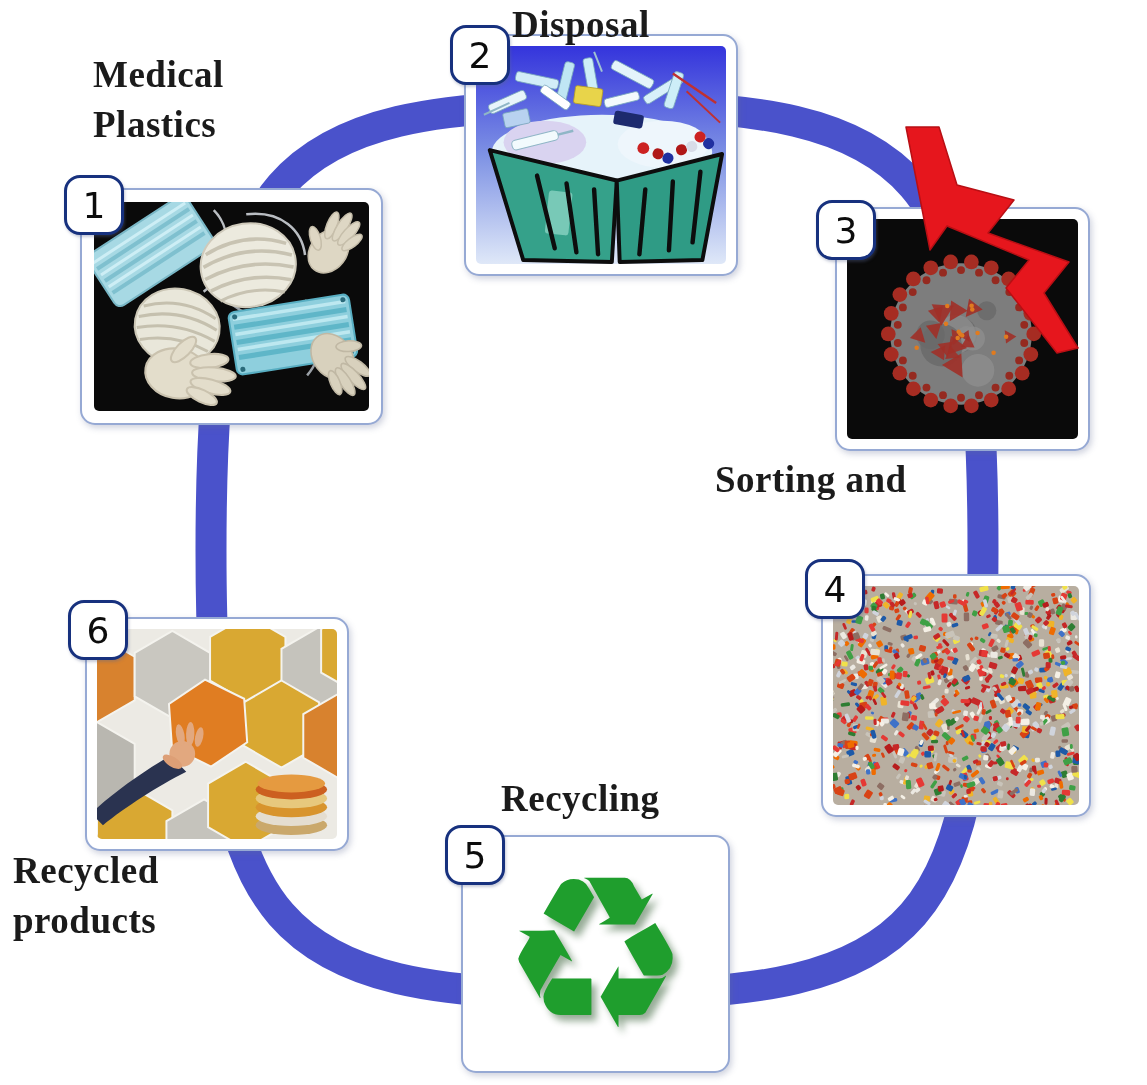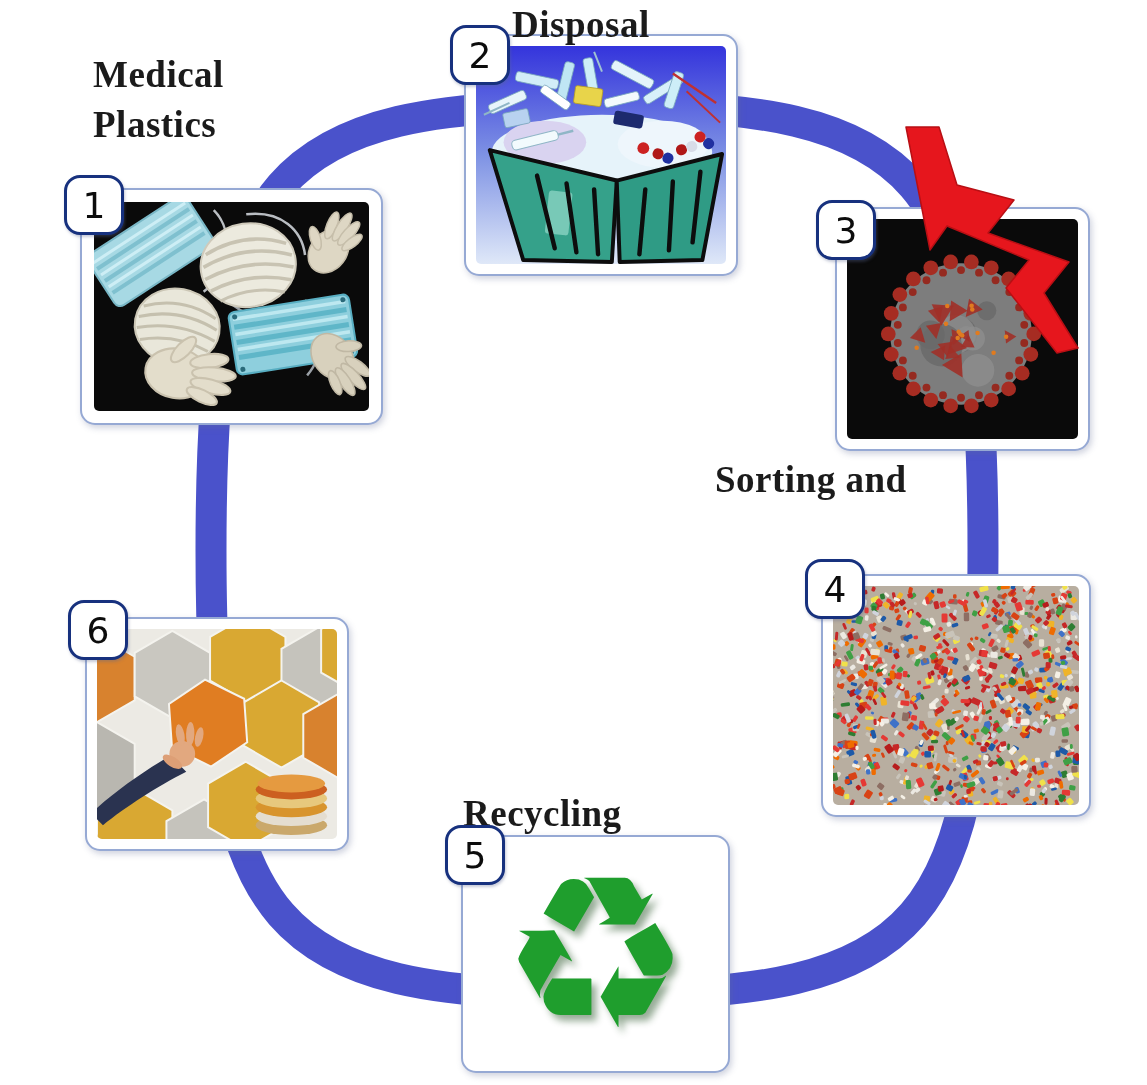--- a/index.html
+++ b/index.html
@@ -27,21 +27,21 @@
          border-radius:16px;z-index:5;display:flex;align-items:center;justify-content:center;
          font-family:"DejaVu Sans", sans-serif;font-size:36px;color:#0c0c0c;
          box-shadow:1px 2px 3px rgba(90,100,140,.35);}
   #b1{left:64px;top:175px;} #b2{left:450px;top:25px;} #b3{left:816px;top:200px;}
   #b4{left:805px;top:559px;} #b5{left:445px;top:825px;} #b6{left:68px;top:600px;}
 
   .step-label{position:absolute;z-index:4;color:#1b1b1b;font-weight:700;
               font-size:37px;line-height:50px;letter-spacing:.5px;white-space:nowrap;}
   .step-label span{display:block;}
   #lab1{left:93px;top:50px;} #lab2{left:512px;top:0px;} #lab3{left:896px;top:78px;}
-  #lab4{left:715px;top:455px;} #lab5{left:463px;top:774px;margin-top:15px;} #lab6{left:13px;top:846px;}
+  #lab4{left:715px;top:455px;} #lab5{left:501px;top:774px;} #lab6{left:13px;top:846px;}
 
   #card5 .card-inner{display:flex;align-items:center;justify-content:center;background:#fff;}
   #recycle-glyph{font-family:"DejaVu Sans", sans-serif;font-size:212px;line-height:1;
                  color:#1f9e2d;text-shadow:5px 6px 7px rgba(25,70,25,.45);}
 </style>
 </head>
 <body>
 
 <div id="stage">
 
@@ -1306,14 +1306,18 @@
   </div>
   <div class="step-label" id="lab2">
     <span>Disposal</span>
   </div>
   <div class="step-label" id="lab4">
     <span>Sorting and</span>
   </div>
   <div class="step-label" id="lab5">
     <span>Recycling</span>
   </div>
+  <div class="step-label" id="lab6">
+    <span>Recycled</span>
+    <span>products</span>
+  </div>
 
 </div>
 
 </body></html>

